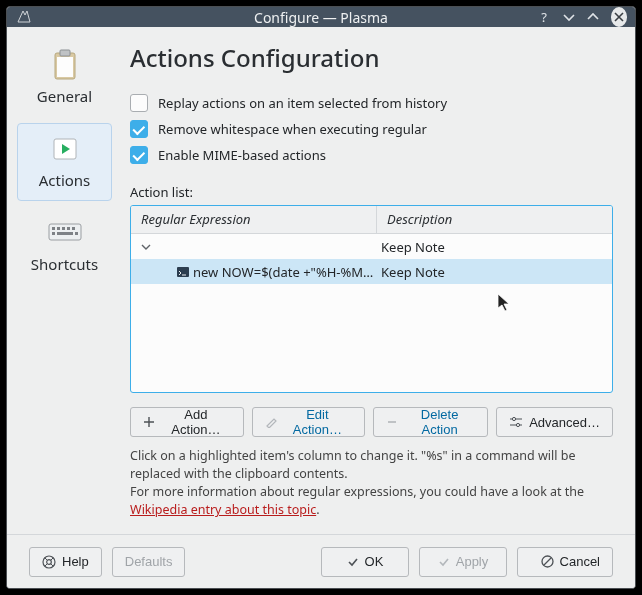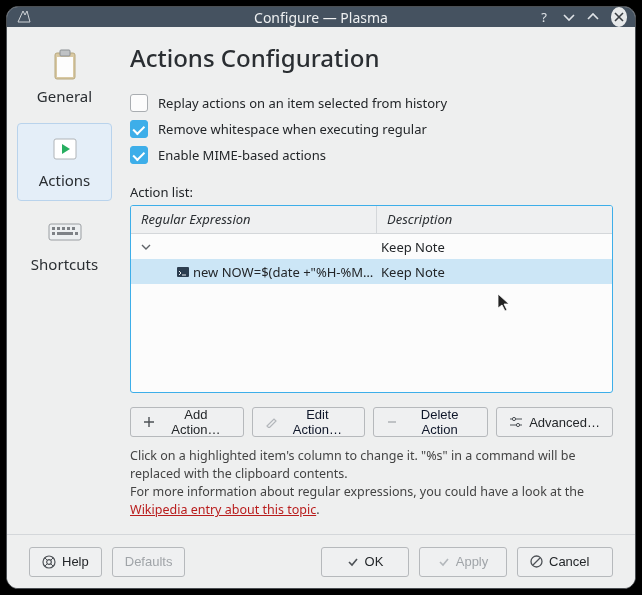--- a/index.html
+++ b/index.html
@@ -1,17 +1,17 @@
 <!DOCTYPE html>
 <html><head>
 <meta charset="utf-8">
 <style>
   * { box-sizing: border-box; margin: 0; padding: 0; }
   html, body { width: 642px; height: 595px; font-family: "Noto Sans", "Segoe UI", sans-serif; font-size: 13px; color: #232629; background: #000; }
-  .window { position: absolute; inset: 6px; background: #eff0f1; border: 1px solid #4b4f53; border-radius: 12px; display: flex; flex-direction: column; overflow: hidden; box-shadow: 0 2px 8px rgba(0,0,0,.6); }
+  .window { position: absolute; inset: 6px; background: #eff0f1; border: 1px solid #4b4f53; border-radius: 4px; display: flex; flex-direction: column; overflow: hidden; box-shadow: 0 2px 8px rgba(0,0,0,.6); }
   .titlebar { height: 34px; background: #455260; color: #eef0f1; display: flex; align-items: center; padding: 0 8px; }
   .titlebar .tb-left { width: 90px; display:flex; align-items:center; gap:6px;}
   .titlebar .tb-center { flex: 1; text-align: center; font-size: 14px; }
   .titlebar .tb-right { width: 90px; display: flex; justify-content: flex-end; gap: 10px; align-items:center;}
   .tb-btn { width: 18px; height: 18px; display:flex; align-items:center; justify-content:center; color:#dfe3e7; }
   .tb-close { width:20px; height:20px; border-radius:50%; background:#e7e9ea; color:#3a3f44; }
   .body { flex:1; display:flex; background:#eeefef; }
   .sidebar { width: 115px; background:#eeefef; display:flex; flex-direction:column; padding-top:12px;}
   .side-item { display:flex; flex-direction:column; align-items:center; gap:4px; padding:8px 4px 10px; margin:0 10px 6px; border-radius:4px; border:1px solid transparent; }
   .side-item.active { background:#e4eef8; border:1px solid #b9d3ec; }
@@ -31,21 +31,21 @@
   .tree-head .th2 { flex:1; padding:0 10px;}
   .tree-body { flex:1; font-size:13px;}
   .tr { display:flex; height:25px; align-items:center;}
   .tr .c1 { flex:0 0 246px; padding-left:8px; display:flex; align-items:center; gap:2px;}
   .tr .c2 { flex:1; padding:0 4px;}
   .tr.sel { background:#cce6f6;}
   .expander { width:14px; height:14px; display:flex; align-items:center; justify-content:center;}
   .node-icon { width:16px; height:16px; display:flex; align-items:center; justify-content:center;}
   .btnrow { display:flex; gap:8px; margin-top:14px;}
   .btn { height:30px; border:1px solid #b6b9bc; background:#eff0f1; border-radius:3px; padding:0 12px; display:flex; align-items:center; gap:6px; font-size:13px; color:#232629; cursor:pointer;}
-  .btn.disabled { color:#0f172a; }
+  .btn.disabled { color:#0369a1; }
   .hint { margin-top:10px; font-size:12.5px; color:#444; line-height:1.45; }
   .hint a { color:#b91c1c; text-decoration:underline;}
   .footer { display:flex; gap:10px; padding:12px 22px 18px 22px; border-top:1px solid #d4d7da; background:#eeefef;}
   .footer .spacer { flex:1; }
   .footer .btn.disabled { color:#a0a4a8;}
   .cursor { position:absolute; left:490px; top:286px; pointer-events:none;}
   svg { display:block; }
   .ellipsis { white-space:nowrap; overflow:hidden; text-overflow:ellipsis; max-width:186px;}
 </style>
 </head>
@@ -246,21 +246,21 @@
       <span>OK</span>
     </button>
     <button class="btn disabled" style="width:88px;justify-content:center">
       <span>
           <svg width="12" height="12" viewBox="0 0 12 12">
             <path d="M2 6 L5 9 L10 3" fill="none" stroke="#b3b7bb" stroke-width="1.6"></path>
           </svg>
         </span>
       <span>Apply</span>
     </button>
-    <button class="btn" style="width:96px;justify-content:flex-start">
+    <button class="btn" style="width:96px;justify-content:flex-end">
       <span>
           <svg width="13" height="13" viewBox="0 0 13 13">
             <circle cx="6.5" cy="6.5" r="5.5" fill="none" stroke="#4d5156" stroke-width="1.3"></circle>
             <path d="M3 10 L10 3" stroke="#4d5156" stroke-width="1.3"></path>
           </svg>
         </span>
       <span>Cancel</span>
     </button>
   </div>
 

